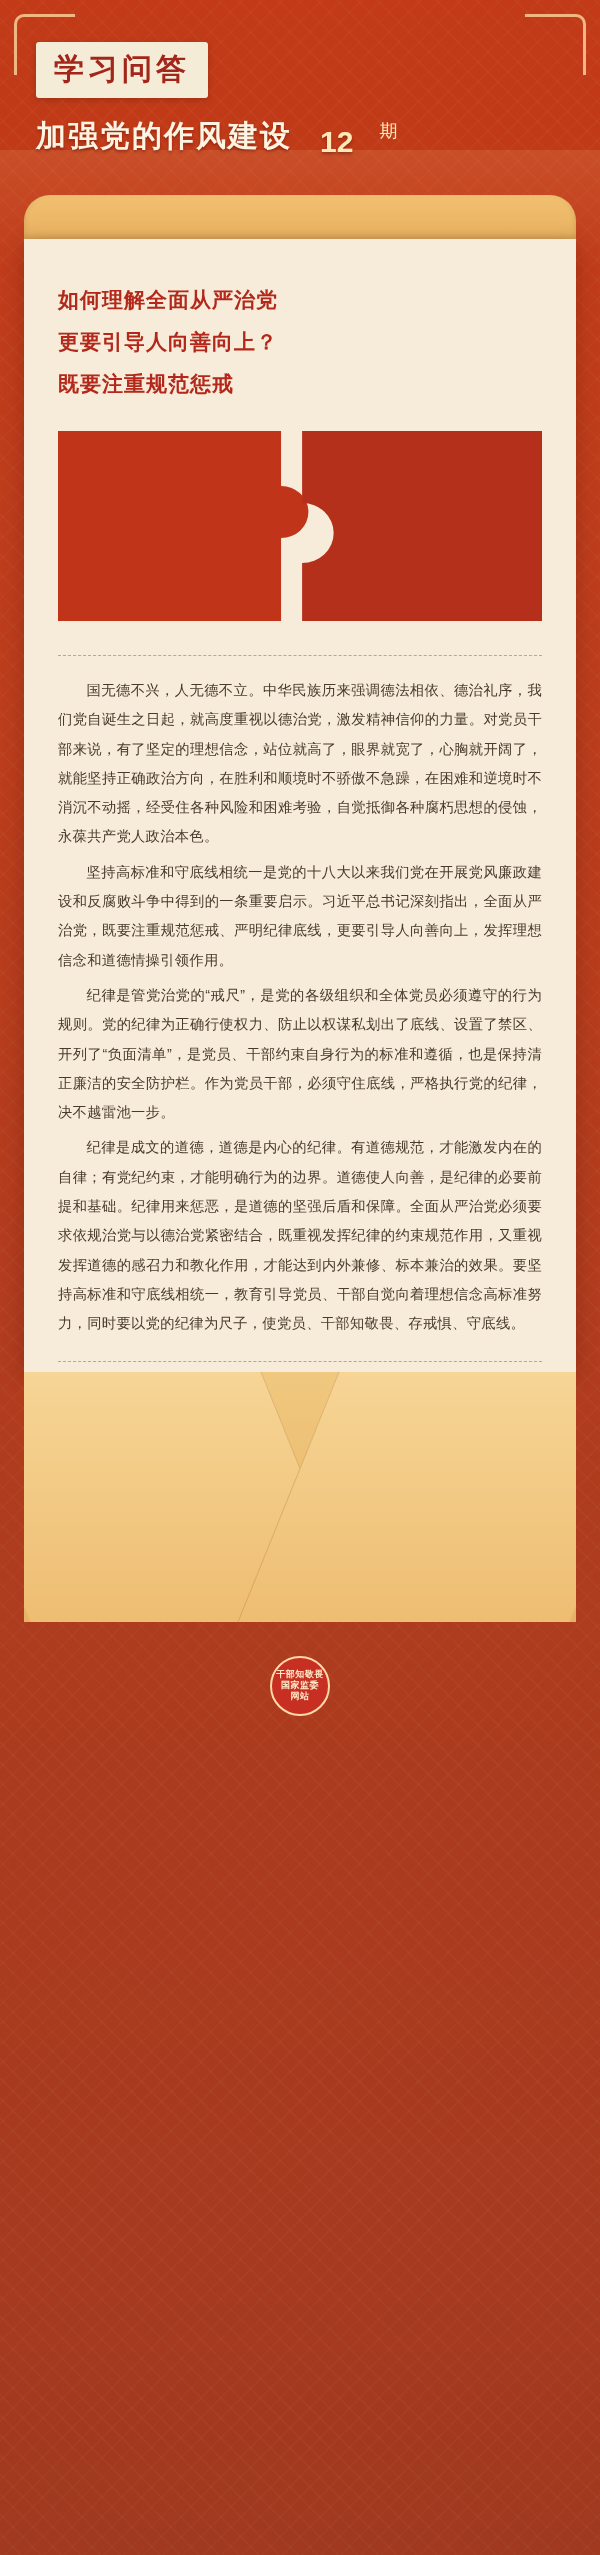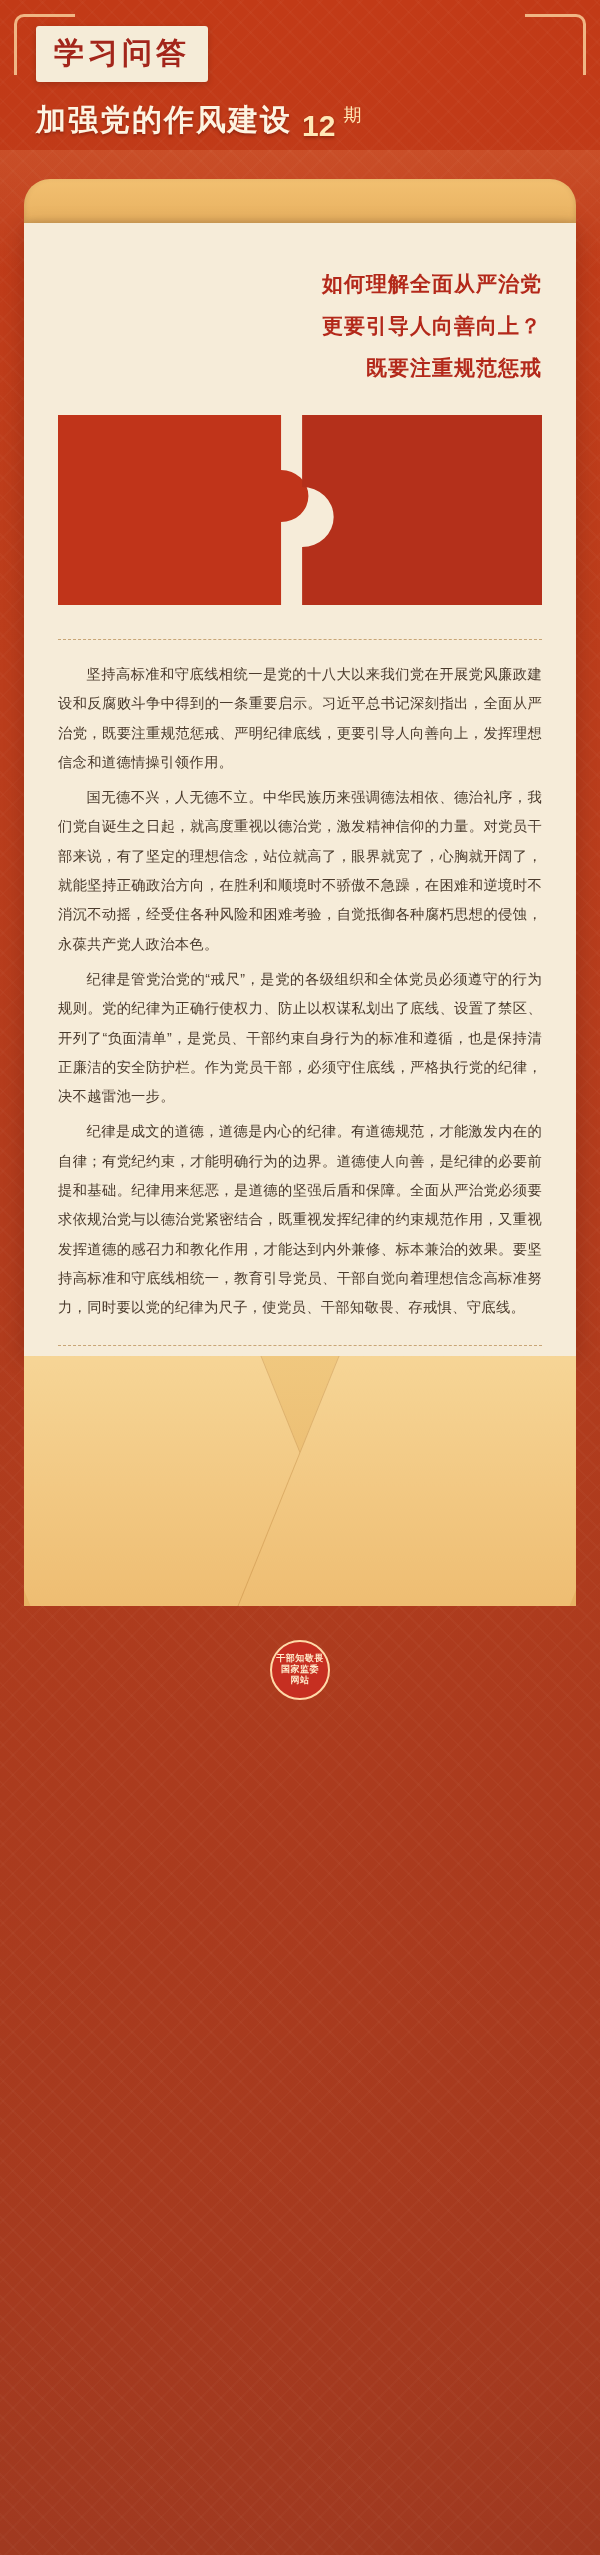--- a/index.html
+++ b/index.html
@@ -35,40 +35,40 @@
     inset: 0;
     background-image:
       repeating-linear-gradient(45deg, rgba(255,255,255,0.025) 0 2px, rgba(0,0,0,0) 2px 14px),
       repeating-linear-gradient(-45deg, rgba(255,255,255,0.02) 0 2px, rgba(0,0,0,0) 2px 14px);
     pointer-events: none;
   }
 
   
   .header {
     position: relative;
-    padding: 26px 0 0 0;
+    padding: 42px 0 0 0;
     z-index: 3;
   }
   .title-badge {
     display: inline-block;
     margin-left: 36px;
     background: #f5ecd8;
     color: #a3261b;
     font-size: 30px;
     font-weight: bold;
     letter-spacing: 4px;
     padding: 7px 18px 8px 18px;
     border-radius: 3px;
     box-shadow: 0 2px 6px rgba(0,0,0,0.18);
   }
   .subtitle-row {
     margin: 18px 0 0 36px;
     display: flex;
     align-items: flex-end;
-    gap: 10px;
+    gap: 28px;
     color: #fdf4e2;
   }
   .subtitle-main {
     font-size: 30px;
     font-weight: bold;
     letter-spacing: 2px;
     text-shadow: 0 2px 3px rgba(90,16,6,0.45);
   }
   .issue-num {
     font-size: 30px;
@@ -116,21 +116,21 @@
     background: linear-gradient(180deg,#f2c071,#e8b160);
     border-radius: 26px 26px 0 0;
     box-shadow: 0 -2px 6px rgba(0,0,0,0.12) inset;
   }
   .card {
     background: #f6ecd9;
     padding: 26px 34px 10px 34px;
     box-shadow: 0 4px 18px rgba(60,10,0,0.25);
   }
   .question {
-    text-align: right;
+    text-align: left;
     color: #b3281a;
     font-size: 21px;
     font-weight: bold;
     line-height: 2;
     letter-spacing: 1px;
     margin: 14px 0 26px 0;
   }
 
   
   .illus {
@@ -250,22 +250,22 @@
 
       <div class="illus">
         <svg viewBox="0 0 460 190" preserveAspectRatio="none" aria-hidden="true">
           <rect x="0" y="0" width="460" height="190" fill="#f6ecd9"></rect>
           <path d="M0,0 H212 V55 a26,26 0 0 1 0,52 V190 H0 Z" fill="#c0341a"></path>
           <path d="M232,0 H460 V190 H232 V132 a30,30 0 0 0 0,-60 Z" fill="#b4301b"></path>
         </svg>
       </div>
 
       <div class="body-block">
+        <p>国无德不兴，人无德不立。中华民族历来强调德法相依、德治礼序，我们党自诞生之日起，就高度重视以德治党，激发精神信仰的力量。对党员干部来说，有了坚定的理想信念，站位就高了，眼界就宽了，心胸就开阔了，就能坚持正确政治方向，在胜利和顺境时不骄傲不急躁，在困难和逆境时不消沉不动摇，经受住各种风险和困难考验，自觉抵御各种腐朽思想的侵蚀，永葆共产党人政治本色。</p>
         <p>坚持高标准和守底线相统一是党的十八大以来我们党在开展党风廉政建设和反腐败斗争中得到的一条重要启示。习近平总书记深刻指出，全面从严治党，既要注重规范惩戒、严明纪律底线，更要引导人向善向上，发挥理想信念和道德情操引领作用。</p>
-        <p>国无德不兴，人无德不立。中华民族历来强调德法相依、德治礼序，我们党自诞生之日起，就高度重视以德治党，激发精神信仰的力量。对党员干部来说，有了坚定的理想信念，站位就高了，眼界就宽了，心胸就开阔了，就能坚持正确政治方向，在胜利和顺境时不骄傲不急躁，在困难和逆境时不消沉不动摇，经受住各种风险和困难考验，自觉抵御各种腐朽思想的侵蚀，永葆共产党人政治本色。</p>
         <p>纪律是管党治党的“戒尺”，是党的各级组织和全体党员必须遵守的行为规则。党的纪律为正确行使权力、防止以权谋私划出了底线、设置了禁区、开列了“负面清单”，是党员、干部约束自身行为的标准和遵循，也是保持清正廉洁的安全防护栏。作为党员干部，必须守住底线，严格执行党的纪律，决不越雷池一步。</p>
         <p>纪律是成文的道德，道德是内心的纪律。有道德规范，才能激发内在的自律；有党纪约束，才能明确行为的边界。道德使人向善，是纪律的必要前提和基础。纪律用来惩恶，是道德的坚强后盾和保障。全面从严治党必须要求依规治党与以德治党紧密结合，既重视发挥纪律的约束规范作用，又重视发挥道德的感召力和教化作用，才能达到内外兼修、标本兼治的效果。要坚持高标准和守底线相统一，教育引导党员、干部自觉向着理想信念高标准努力，同时要以党的纪律为尺子，使党员、干部知敬畏、存戒惧、守底线。</p>
       </div>
 
     </div>
   </div>
 
   <div class="envelope-bottom">
     <div class="flapL"></div>
     <div class="flapR"></div>

